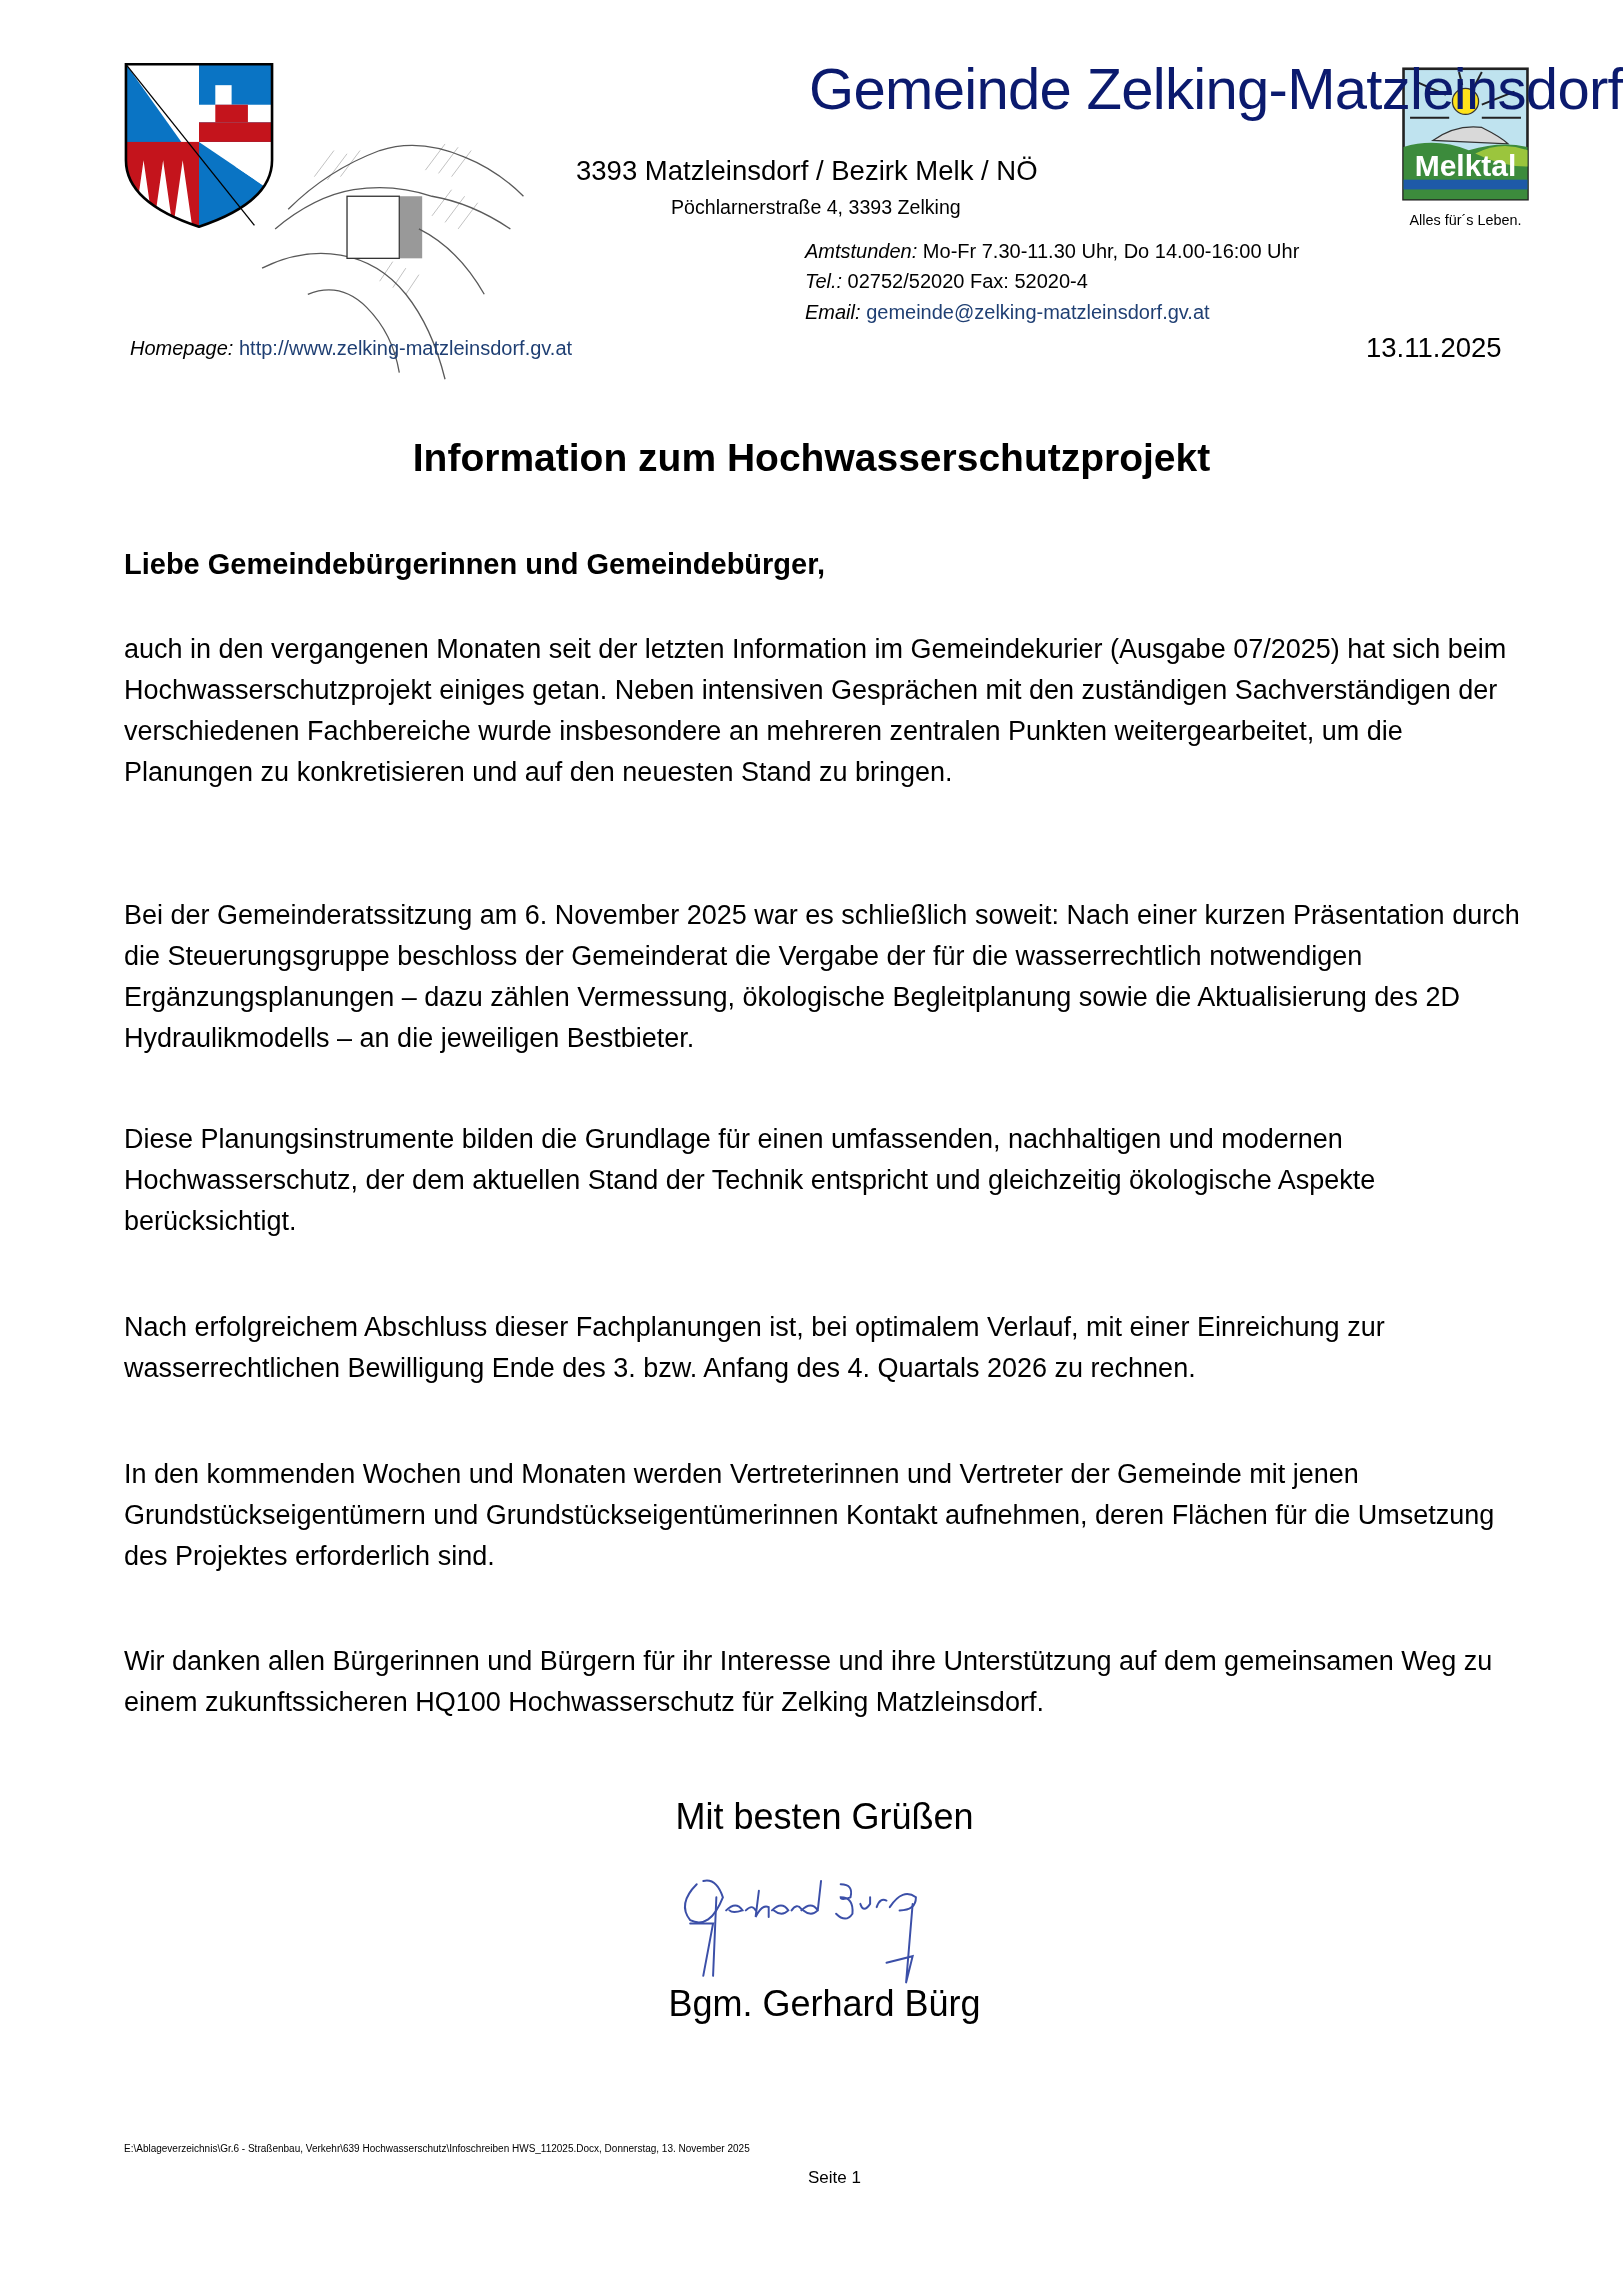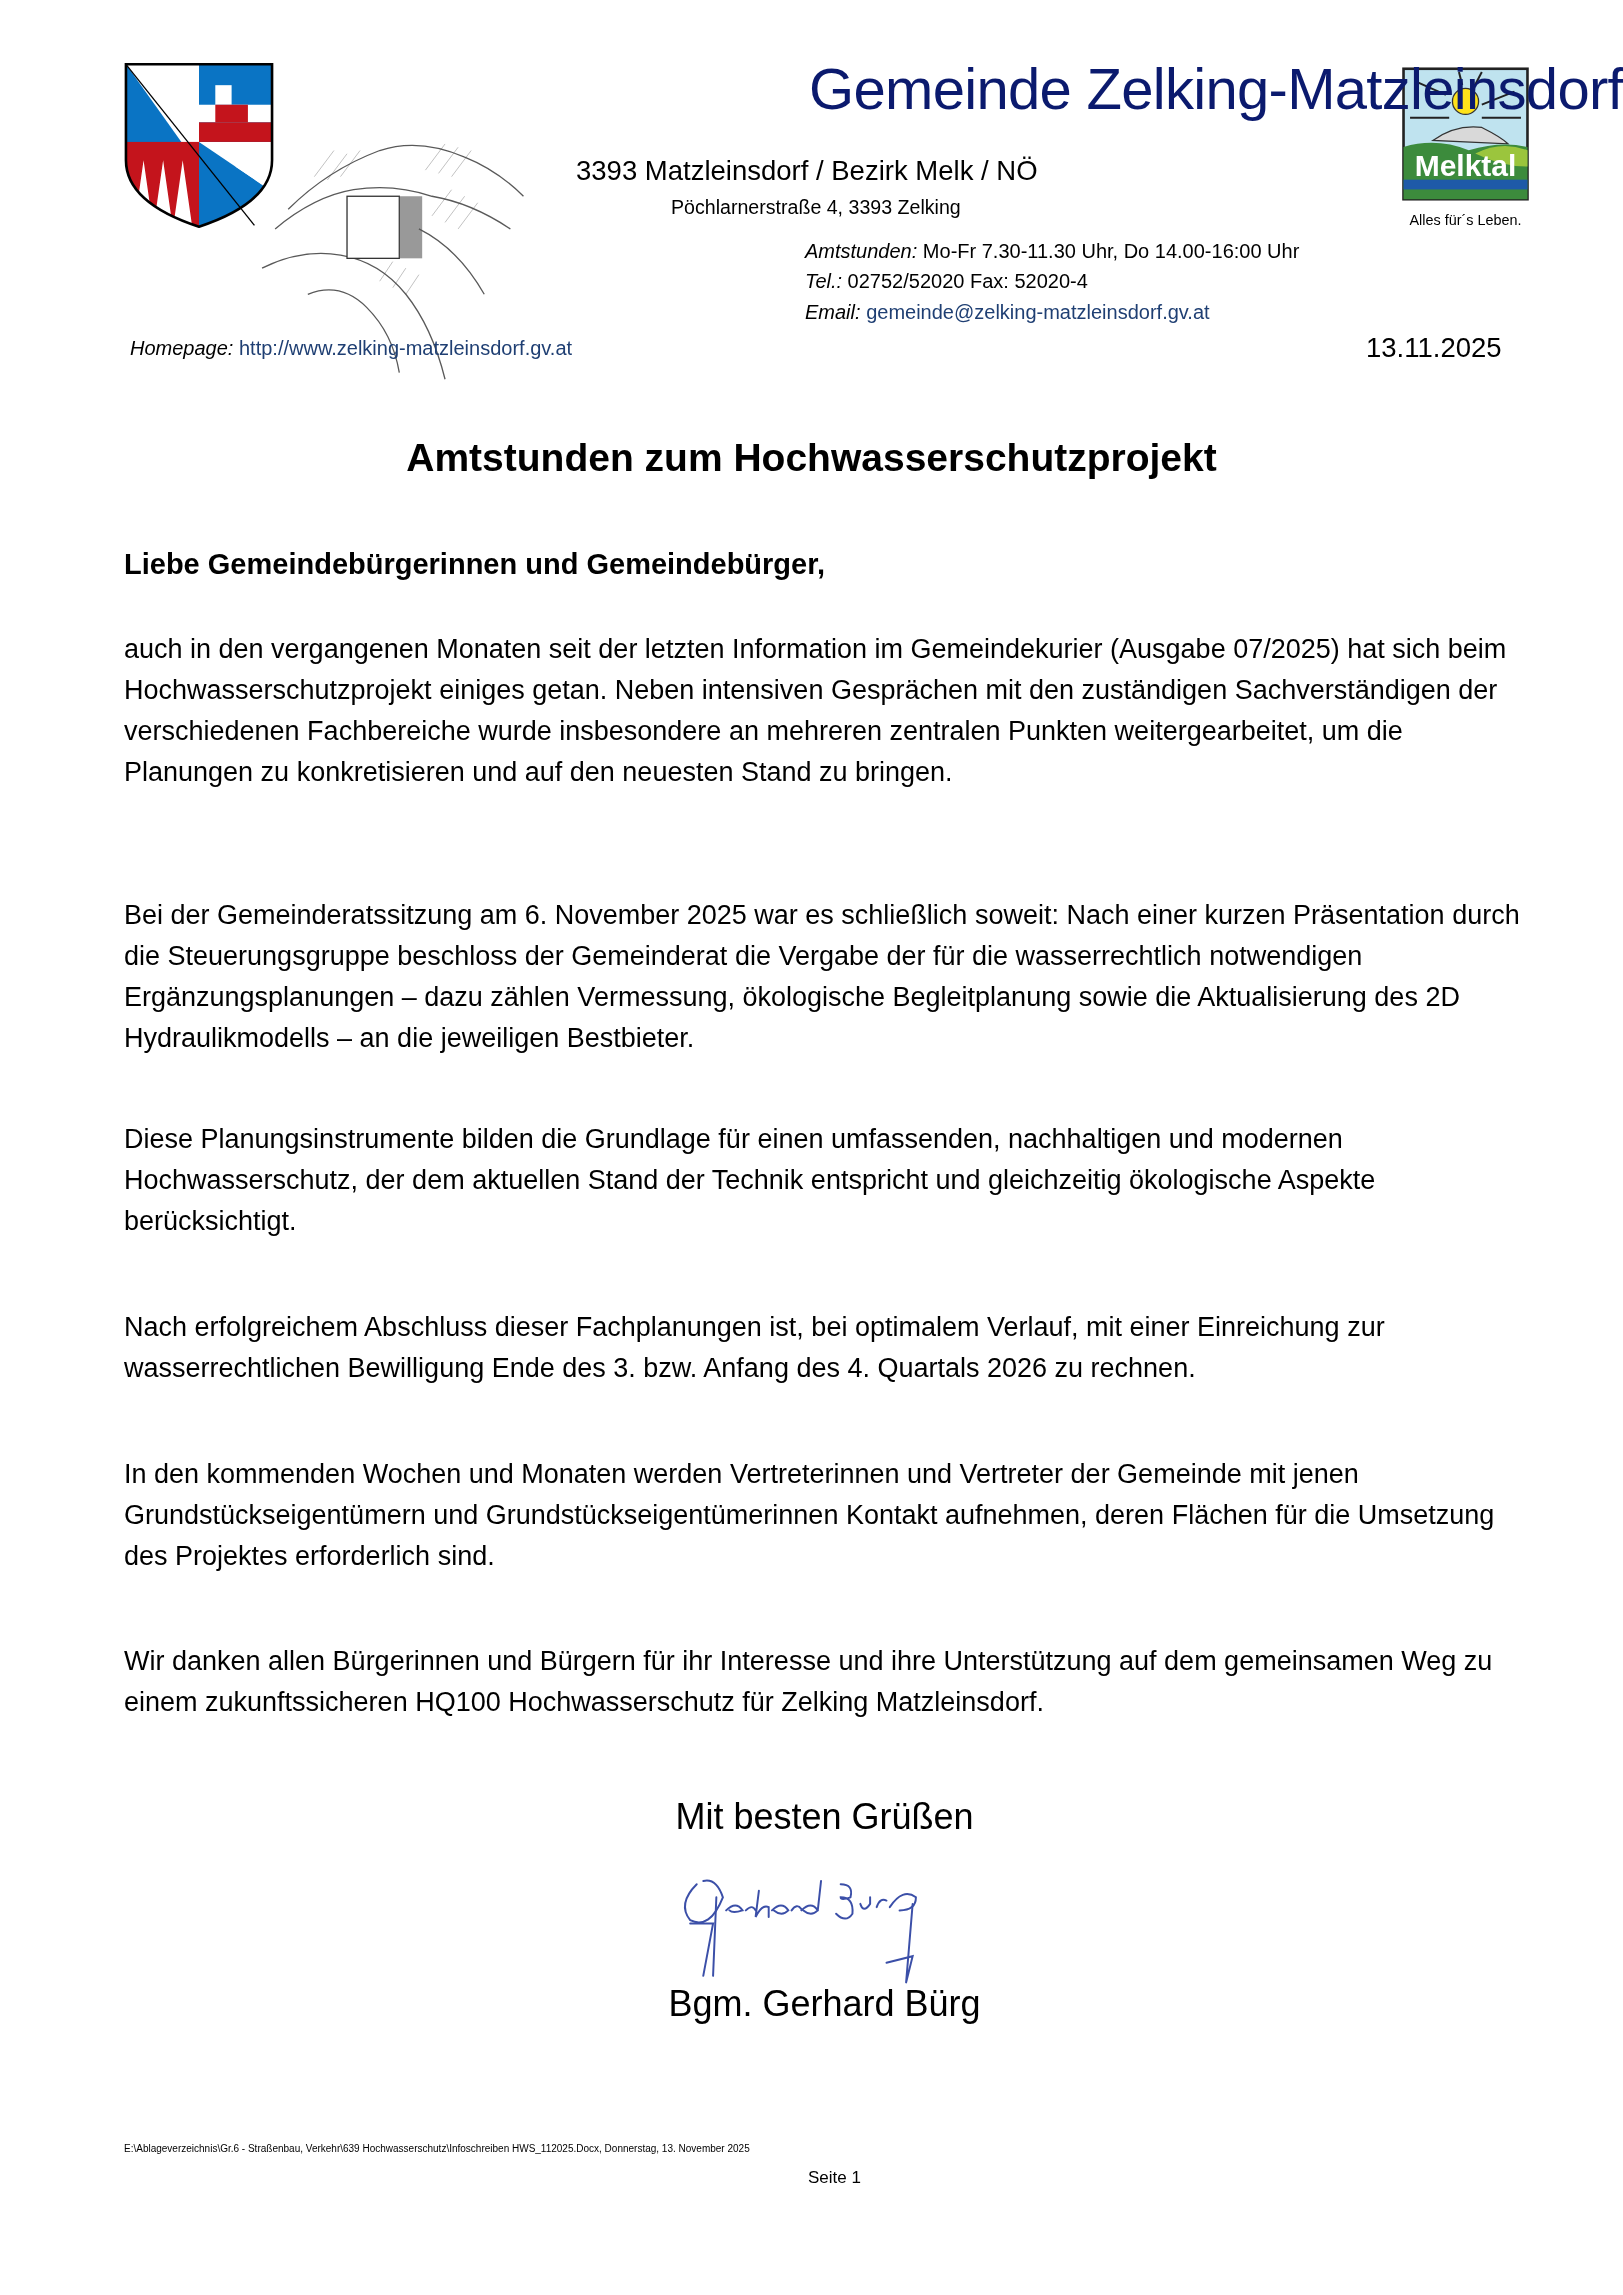--- a/index.html
+++ b/index.html
@@ -107,21 +107,21 @@
   <i>Email:</i>
   <span class="link">gemeinde@zelking-matzleinsdorf.gv.at</span>
 </div>
 
 <div class="abs homepage">
   <i>Homepage:</i>
   <span class="link">http://www.zelking-matzleinsdorf.gv.at</span>
 </div>
 <div class="abs date">13.11.2025</div>
 
-<div class="abs heading">Amtstunden zum Hochwasserschutzprojekt</div>
+<div class="abs heading">Information zum Hochwasserschutzprojekt</div>
 <div class="abs salutation">Liebe Gemeindebürgerinnen und Gemeindebürger,</div>
 
 <div class="abs para" style="top:629px;">auch in den vergangenen Monaten seit der letzten Information im Gemeindekurier (Ausgabe 07/2025) hat sich beim Hochwasserschutzprojekt einiges getan. Neben intensiven Gesprächen mit den zuständigen Sachverständigen der verschiedenen Fachbereiche wurde insbesondere an mehreren zentralen Punkten weitergearbeitet, um die Planungen zu konkretisieren und auf den neuesten Stand zu bringen.</div>
 <div class="abs para" style="top:895px;">Bei der Gemeinderatssitzung am 6. November 2025 war es schließlich soweit: Nach einer kurzen Präsentation durch die Steuerungsgruppe beschloss der Gemeinderat die Vergabe der für die wasserrechtlich notwendigen Ergänzungsplanungen – dazu zählen Vermessung, ökologische Begleitplanung sowie die Aktualisierung des 2D Hydraulikmodells – an die jeweiligen Bestbieter.</div>
 <div class="abs para" style="top:1119px;">Diese Planungsinstrumente bilden die Grundlage für einen umfassenden, nachhaltigen und modernen Hochwasserschutz, der dem aktuellen Stand der Technik entspricht und gleichzeitig ökologische Aspekte berücksichtigt.</div>
 <div class="abs para" style="top:1307px;">Nach erfolgreichem Abschluss dieser Fachplanungen ist, bei optimalem Verlauf, mit einer Einreichung zur wasserrechtlichen Bewilligung Ende des 3. bzw. Anfang des 4. Quartals 2026 zu rechnen.</div>
 <div class="abs para" style="top:1454px;">In den kommenden Wochen und Monaten werden Vertreterinnen und Vertreter der Gemeinde mit jenen Grundstückseigentümern und Grundstückseigentümerinnen Kontakt aufnehmen, deren Flächen für die Umsetzung des Projektes erforderlich sind.</div>
 <div class="abs para" style="top:1641px;">Wir danken allen Bürgerinnen und Bürgern für ihr Interesse und ihre Unterstützung auf dem gemeinsamen Weg zu einem zukunftssicheren HQ100 Hochwasserschutz für Zelking Matzleinsdorf.</div>
 
 <div class="abs closing" style="top:1799px;">Mit besten Grüßen</div>

